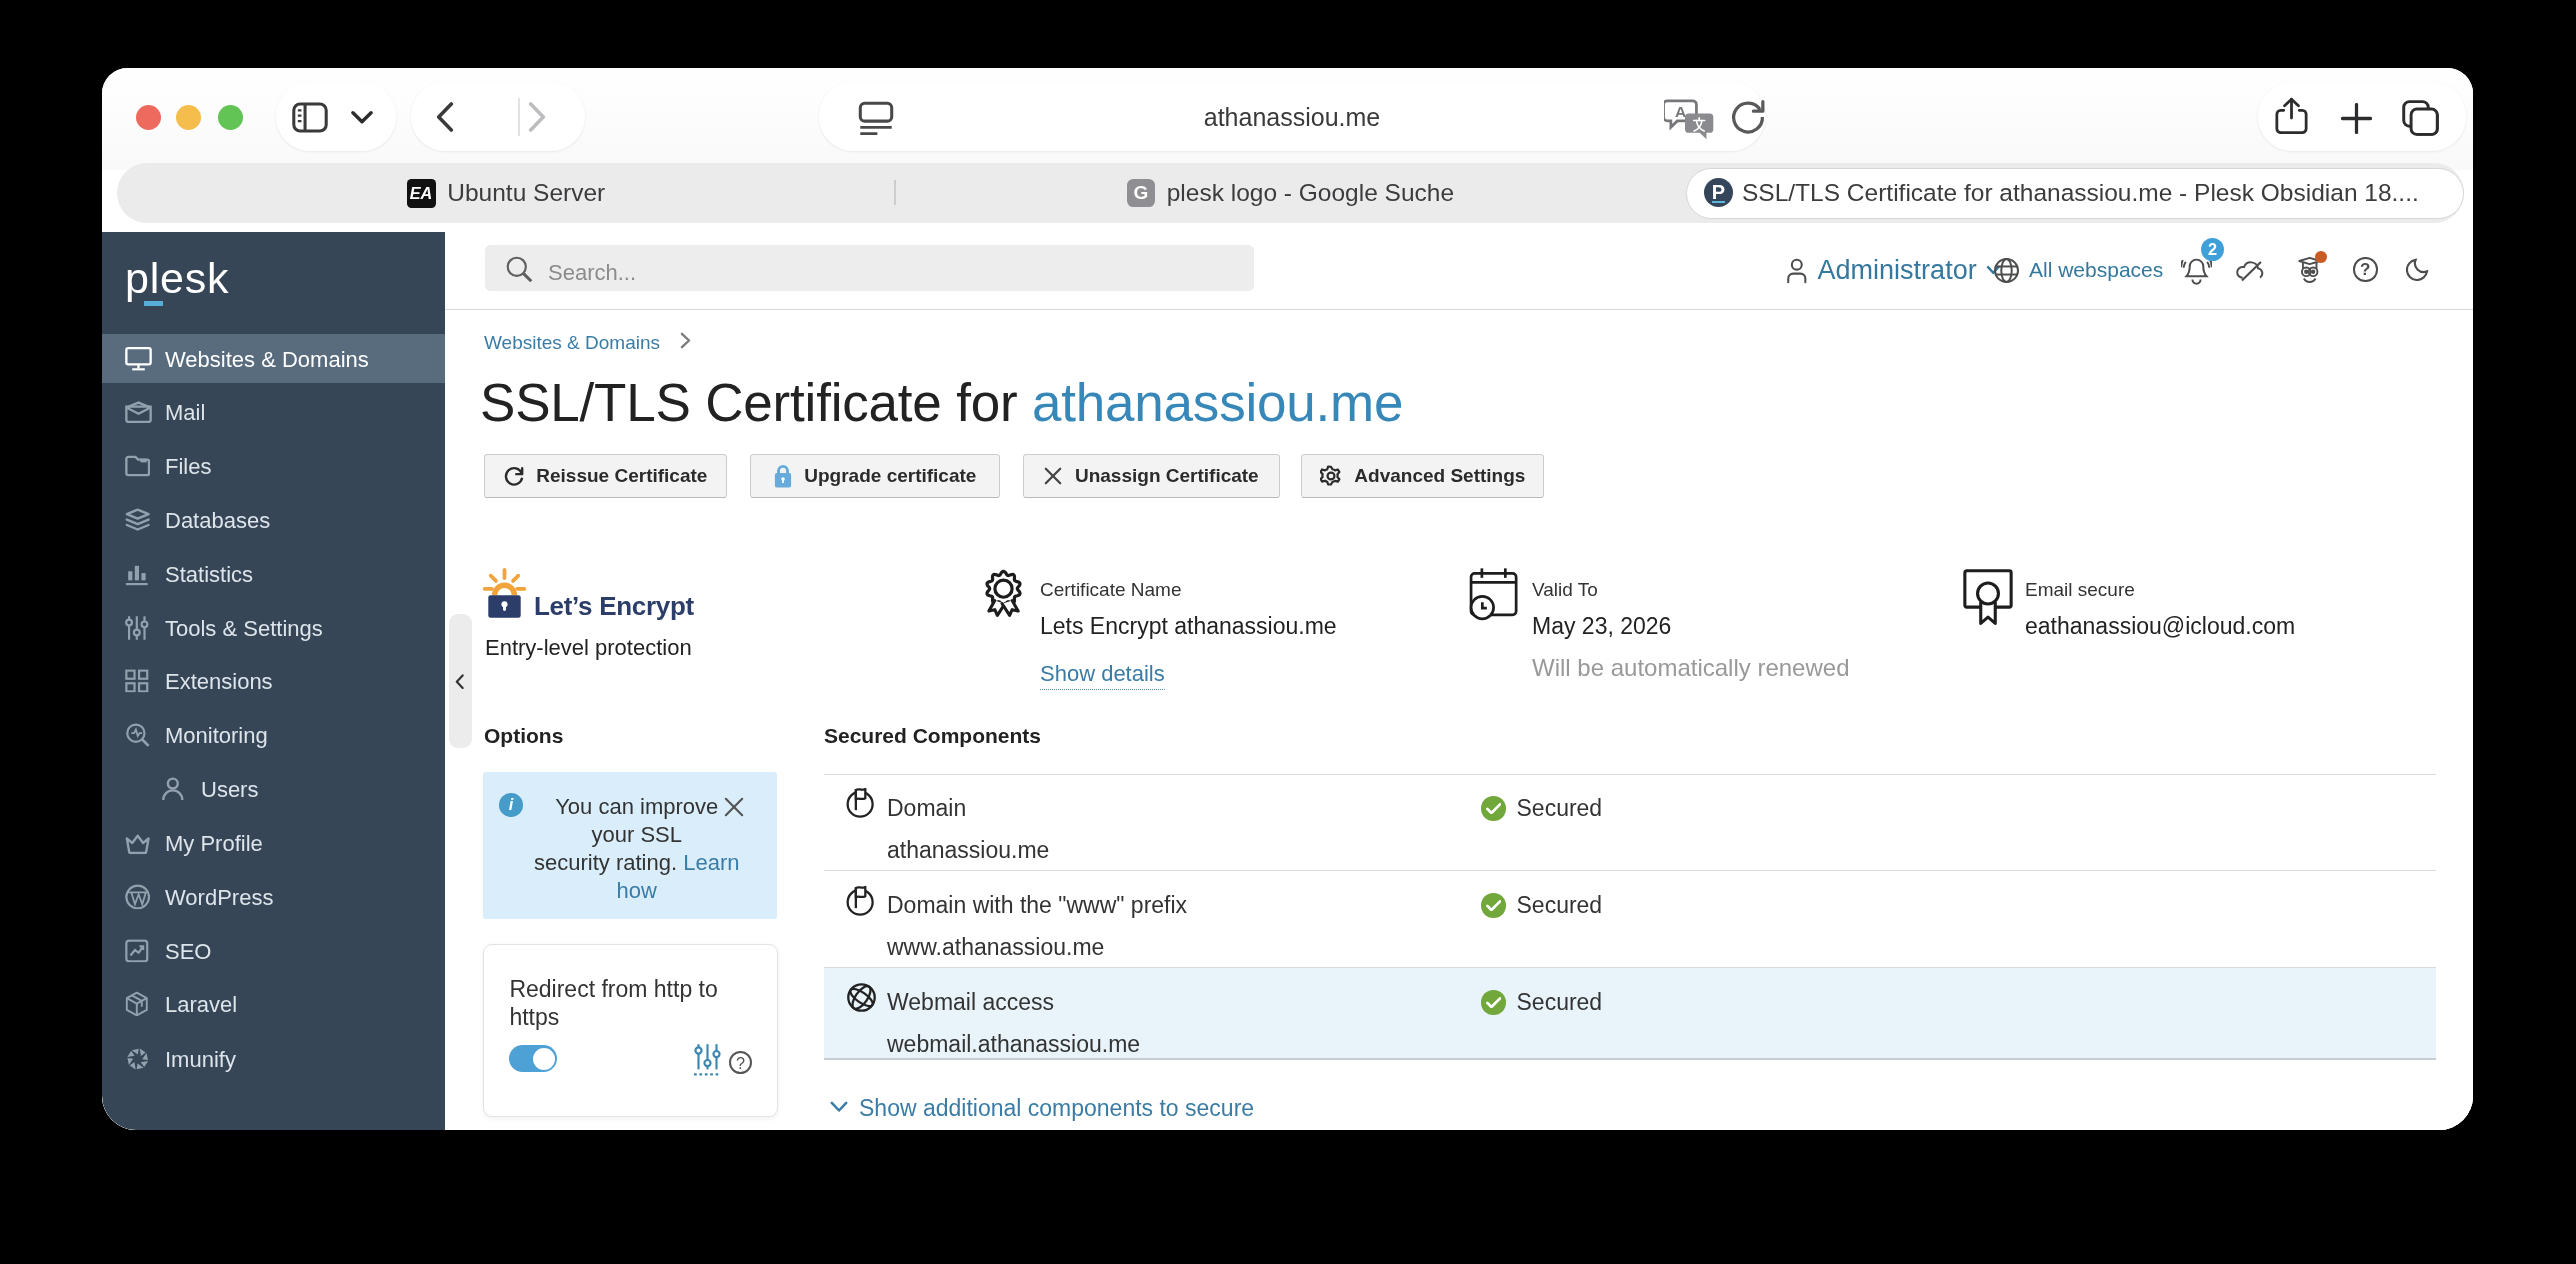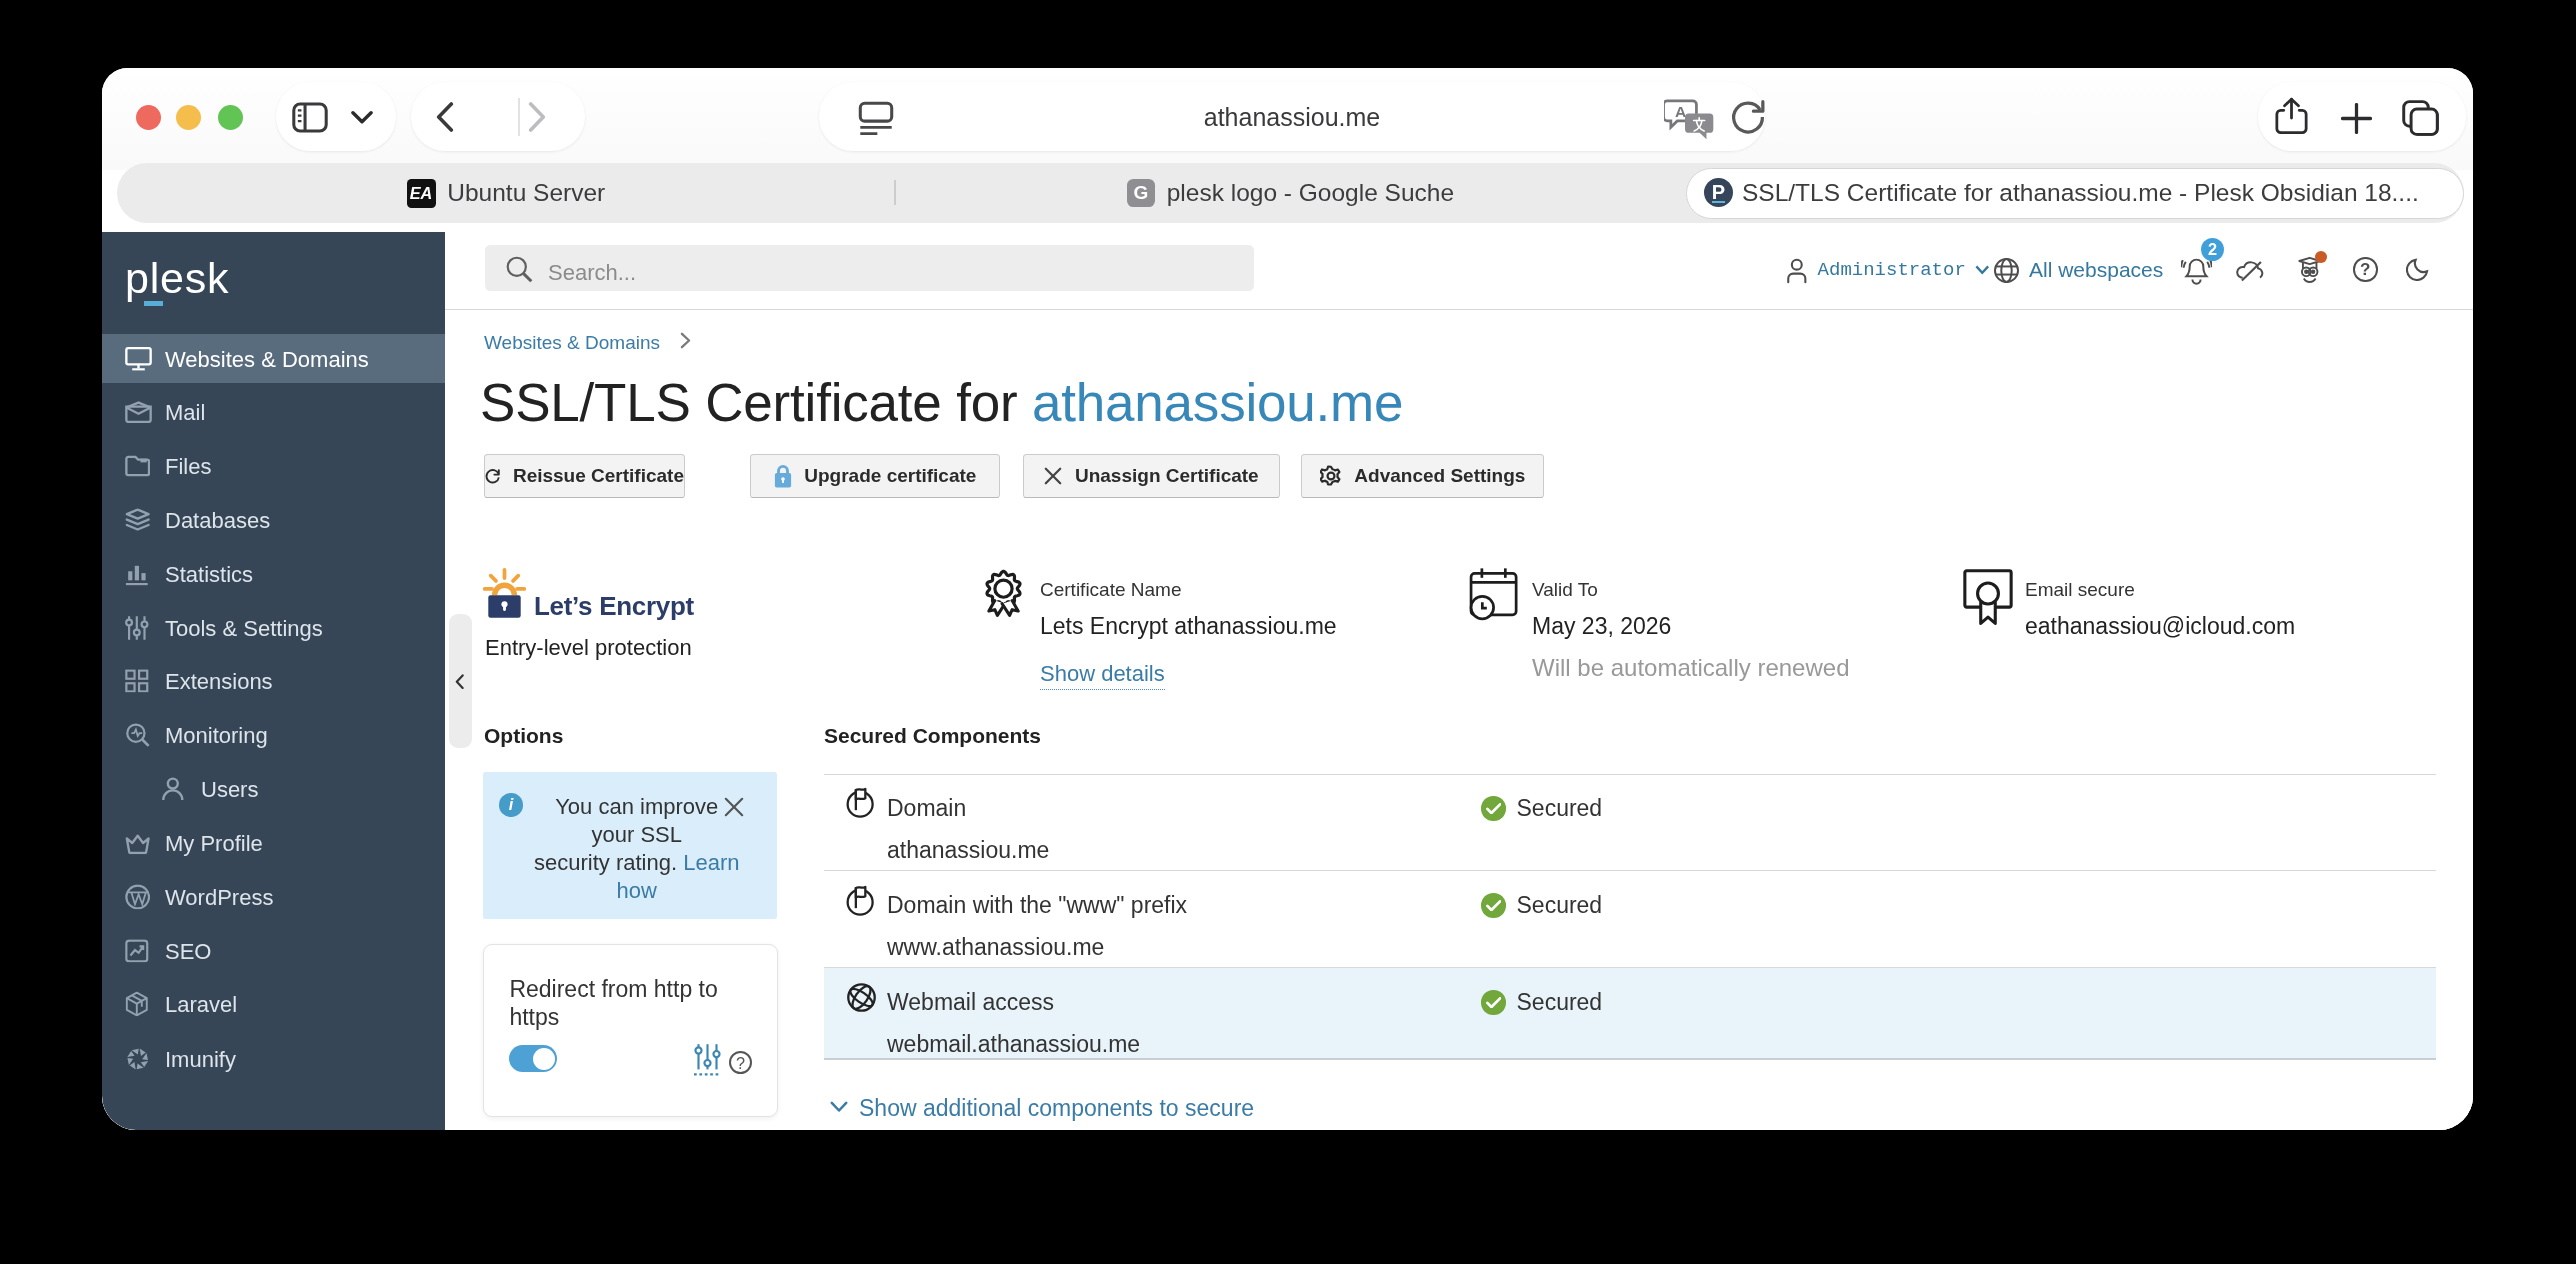--- a/index.html
+++ b/index.html
@@ -266,21 +266,21 @@
       <svg class="abs" style="left:60px;top:23px;" width="29" height="29" viewBox="0 0 32 32" fill="none" stroke="#5f5f5f" stroke-width="2.4">
           <circle cx="13" cy="13" r="10"></circle>
           <path d="M20.5 20.5 L29 29" stroke-width="3.4"></path>
         </svg>
       <div id="searchph">Search...</div>
       <div class="tbitem" style="left:1340px;">
           <svg width="23.6" height="27" viewBox="0 0 26 30" fill="none" stroke="#4d4d4d" stroke-width="2.3">
             <circle cx="13" cy="8.5" r="5.5"></circle>
             <path d="M3.5 28 v-4 a5.5 5.5 0 0 1 5.5 -5.5 h8 a5.5 5.5 0 0 1 5.5 5.5 v4" stroke-linecap="round"></path>
           </svg>
-          <span style="font-size:19px;font-family:Liberation Mono, monospace;">Administrator</span>
+          <span style="font-size:27px;">Administrator</span>
           <svg width="14.5" height="10" viewBox="0 0 16 11" fill="none" stroke="#34789f" stroke-width="2.6">
             <path d="M1.5 1.5 L8 8.5 L14.5 1.5"></path>
           </svg>
         </div>
       <div class="tbitem" style="left:1548px;">
           <svg width="27" height="27" viewBox="0 0 30 30" fill="none" stroke="#4d4d4d" stroke-width="2.2">
             <circle cx="15" cy="15" r="12.8"></circle>
             <ellipse cx="15" cy="15" rx="5.8" ry="12.8"></ellipse>
             <line x1="2.6" y1="10.5" x2="27.4" y2="10.5"></line>
             <line x1="2.6" y1="19.5" x2="27.4" y2="19.5"></line>
@@ -318,21 +318,21 @@
     <div id="content">
       <div id="collapse">
           <svg style="position:absolute;left:6.3px;top:60px;" width="9" height="15.4" viewBox="0 0 10 17" fill="none" stroke="#333" stroke-width="2.4" stroke-linecap="round" stroke-linejoin="round">
             <path d="M8.5 1.5 L2 8.5 L8.5 15.5"></path>
           </svg>
         </div>
       <div class="abs" style="left:39px;top:20px;font-size:19px;line-height:22px;"><span class="link">Websites &amp; Domains</span><svg style="margin-left:20px;" width="11" height="17" viewBox="0 0 12 19" fill="none" stroke="#7a7a7a" stroke-width="2.6" stroke-linecap="round" stroke-linejoin="round">
             <path d="M2 2 L10 9.5 L2 17"></path>
           </svg></div>
       <h1 class="abs" style="left:35px;top:63px;">SSL/TLS Certificate for <span style="color:#3787b8;">athanassiou.me</span></h1>
-      <div class="btn" style="left:39px;width:201px;"><svg width="20" height="20" viewBox="0 0 22 22" fill="none" stroke="#2b2b2b" stroke-width="2.6">
+      <div class="btn" style="left:39px;width:243px;"><svg width="20" height="20" viewBox="0 0 22 22" fill="none" stroke="#2b2b2b" stroke-width="2.6">
             <path d="M19.5 8 a9 9 0 1 0 .5 5"></path>
             <path d="M20 2.5 v6.5 h-6.5" stroke-linecap="round" stroke-linejoin="round"></path>
           </svg>Reissue Certificate</div>
       <div class="btn" style="left:305px;width:250px;"><svg width="18" height="24.5" viewBox="0 0 20 27" fill="none">
             <rect x="1" y="10" width="18" height="16" rx="2" fill="#66abd9"></rect>
             <path d="M5 10 V7.5 a5 5 0 0 1 10 0 v2.5" stroke="#66abd9" stroke-width="3.2"></path>
             <circle cx="10" cy="16.5" r="2" fill="#fff"></circle>
             <rect x="9" y="16.5" width="2" height="4.5" fill="#fff"></rect>
           </svg>Upgrade certificate</div>
       <div class="btn" style="left:578px;width:257px;"><svg width="18" height="18" viewBox="0 0 20 20" stroke="#444" stroke-width="2.5" stroke-linecap="round">

